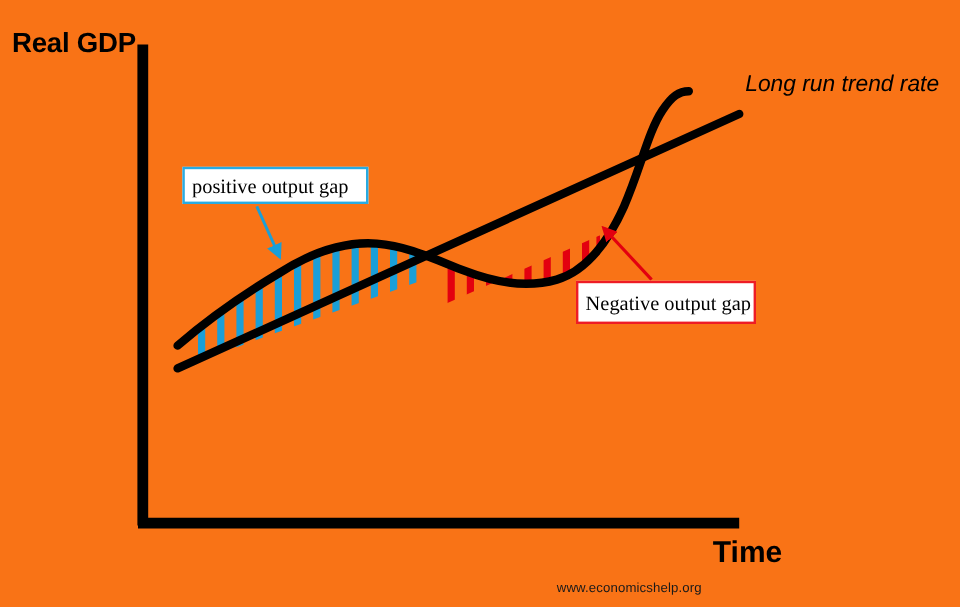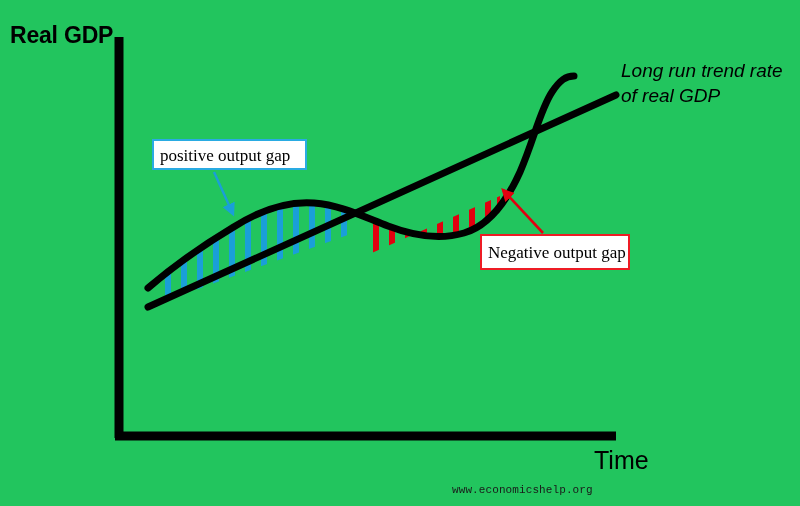--- a/index.html
+++ b/index.html
@@ -7,21 +7,21 @@
     padding: 0;
     background: #ffffff;
   }
   body {
     font-family: "Liberation Sans", sans-serif;
   }
   #canvas {
     position: relative;
     width: 800px;
     height: 506px;
-    background: #22c55e;
+    background: #f97316;
     overflow: hidden;
   }
   #diagram-svg {
     position: absolute;
     left: 0;
     top: 0;
     width: 800px;
     height: 506px;
   }
   .txt {
@@ -34,37 +34,37 @@
     top: 22px;
     font-size: 23px;
     font-weight: bold;
     font-family: "Liberation Sans", sans-serif;
     letter-spacing: -0.2px;
   }
   #x-axis-title {
     left: 594px;
     top: 446px;
     font-size: 25px;
-    font-weight: normal;
+    font-weight: bold;
     font-family: "Liberation Sans", sans-serif;
   }
   #trend-annotation {
     left: 621px;
     top: 58px;
     font-size: 19px;
     line-height: 25px;
     font-family: "Liberation Sans", sans-serif;
     font-style: italic;
   }
   #trend-annotation .line2 { display: block; }
   #watermark {
-    left: 452px;
+    left: 464px;
     top: 484px;
     font-size: 11px;
-    font-family: Liberation Mono, monospace;
+    font-family: Liberation Sans, sans-serif;
     color: #1a1a1a;
     letter-spacing: 0.1px;
   }
   .callout {
     position: absolute;
     background: #ffffff;
     font-family: "Liberation Serif", serif;
     font-size: 17px;
     color: #000000;
     box-sizing: border-box;
@@ -164,21 +164,21 @@
 
     <line x1="214" y1="172" x2="233" y2="214" stroke="#1a9fd8" stroke-width="2.4" marker-end="url(#arrow-blue)"></line>
 
     <line x1="543" y1="233" x2="503" y2="190" stroke="#e3000f" stroke-width="2.6" marker-end="url(#arrow-red)"></line>
   </svg>
 
   <div class="txt" id="y-axis-title">Real GDP</div>
 
   <div class="txt" id="x-axis-title">Time</div>
 
-  <div class="txt" id="trend-annotation"><span class="line1">Long run trend rate</span><span class="line2">of real GDP</span></div>
+  <div class="txt" id="trend-annotation"><span class="line1">Long run trend rate</span></div>
 
   <div class="callout" id="positive-gap-callout">
       <span>positive output gap</span>
     </div>
 
   <div class="callout" id="negative-gap-callout">
       <span>Negative output gap</span>
     </div>
 
   <div class="txt" id="watermark">www.economicshelp.org</div>

